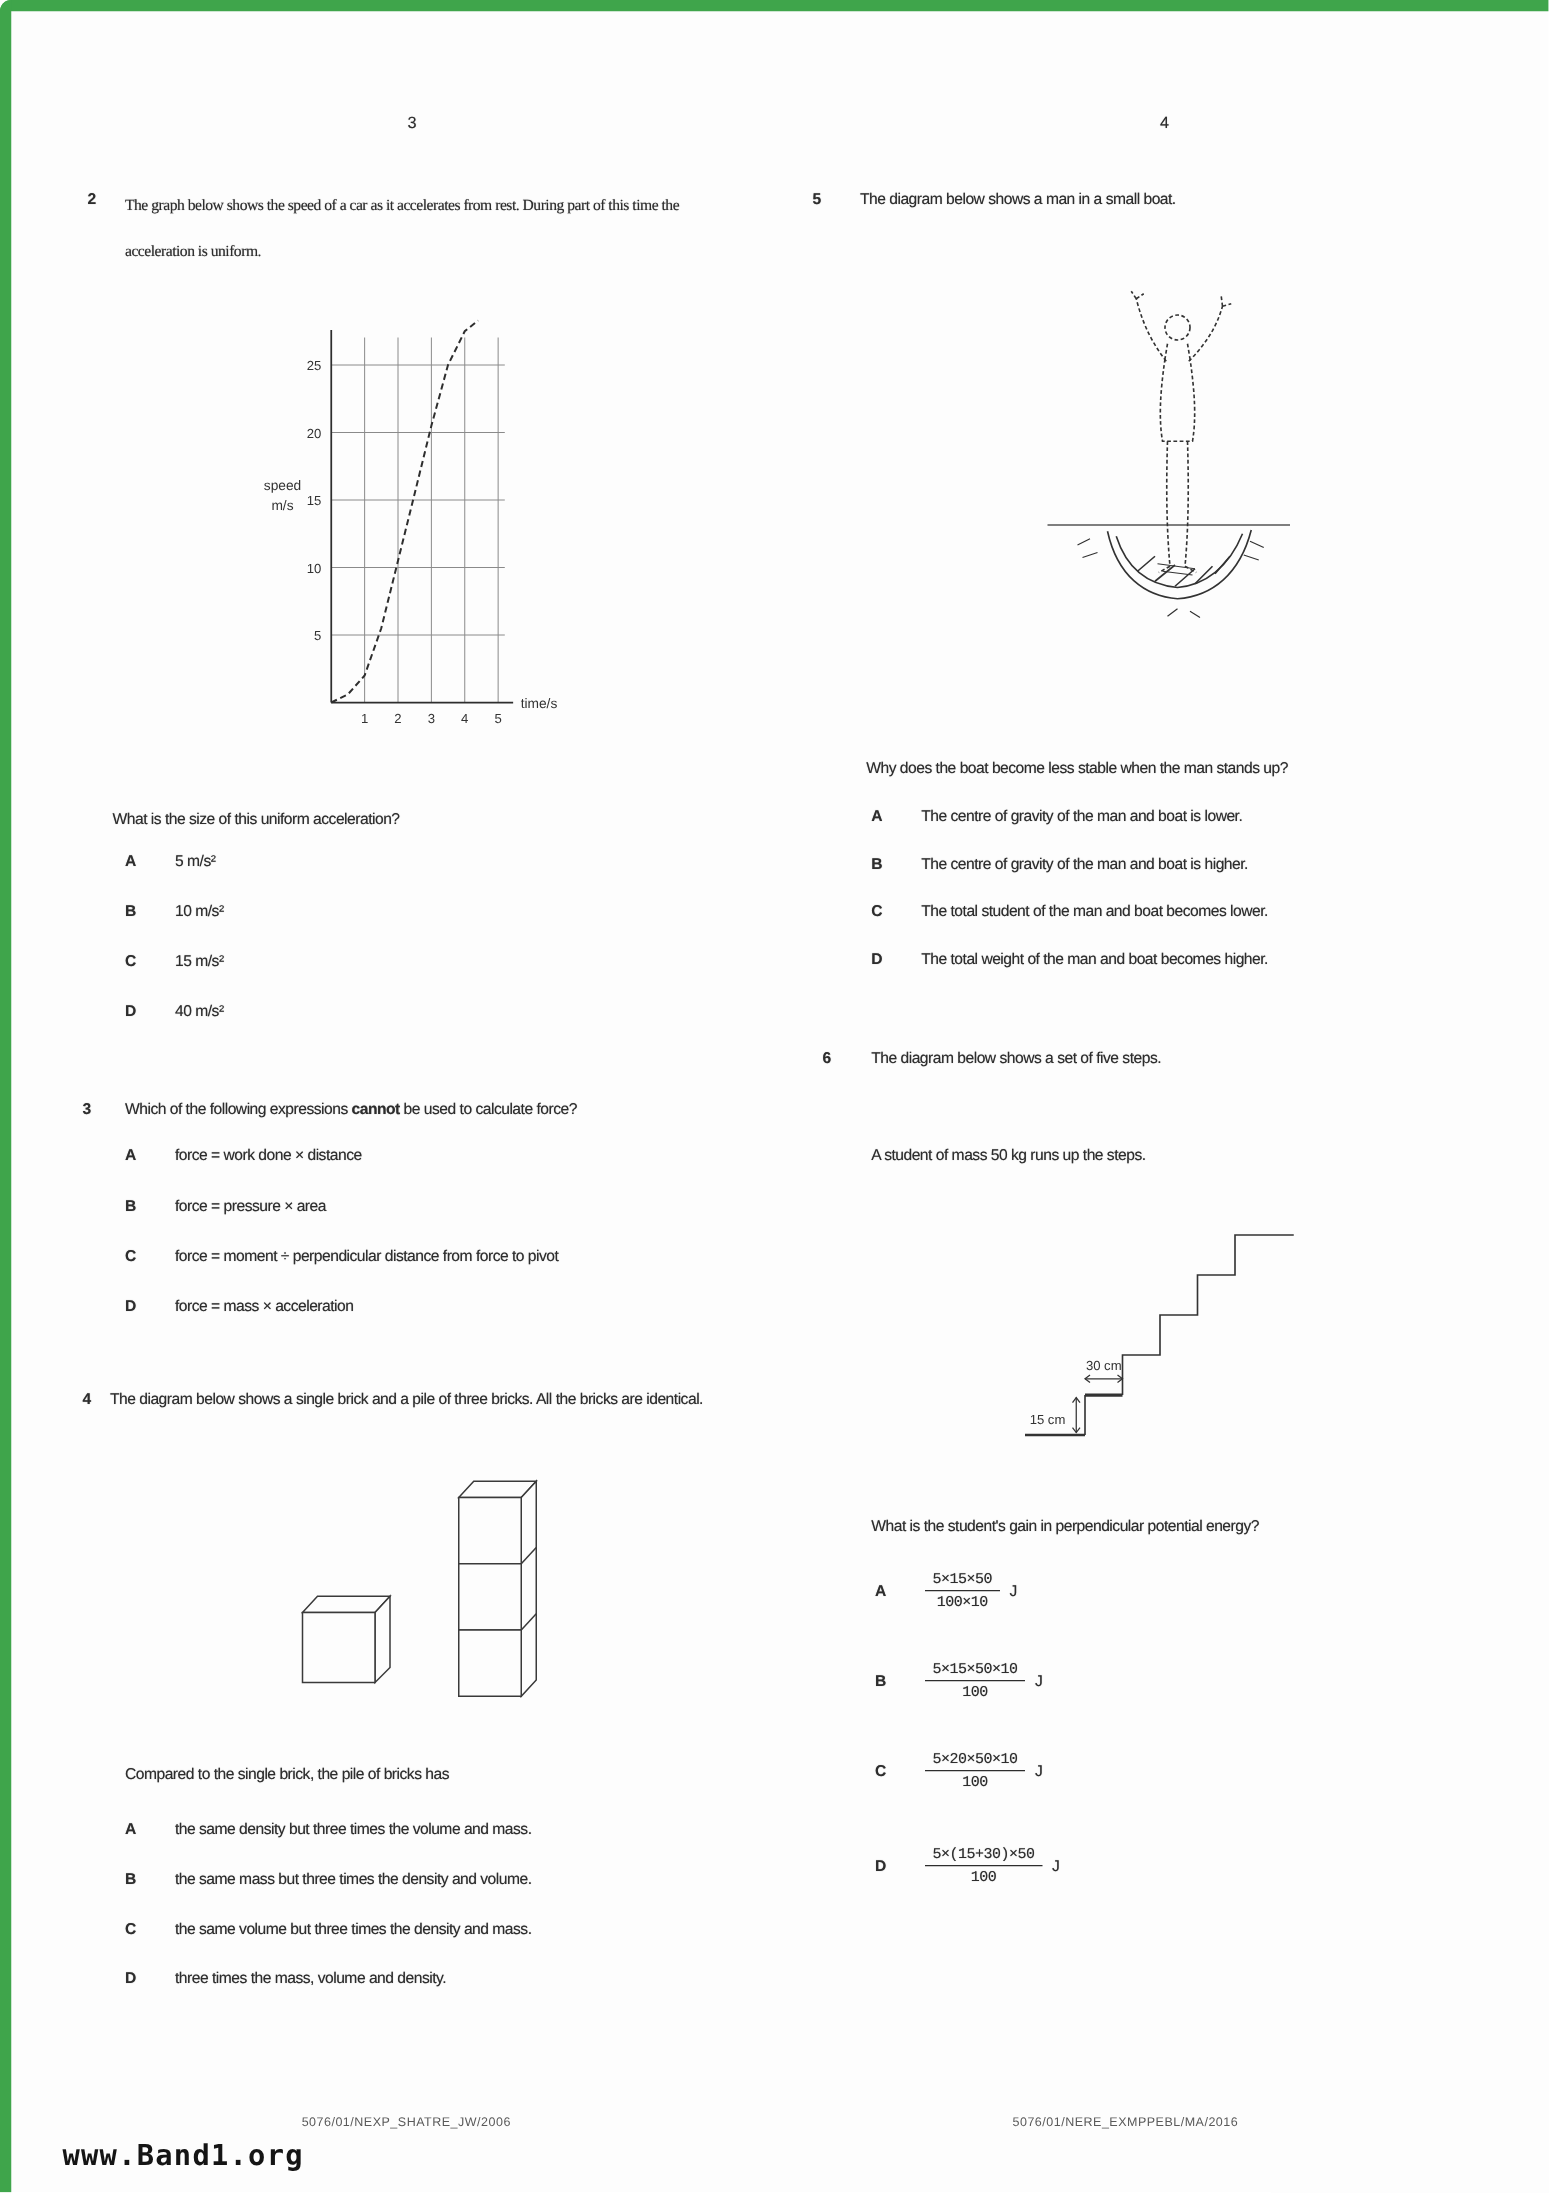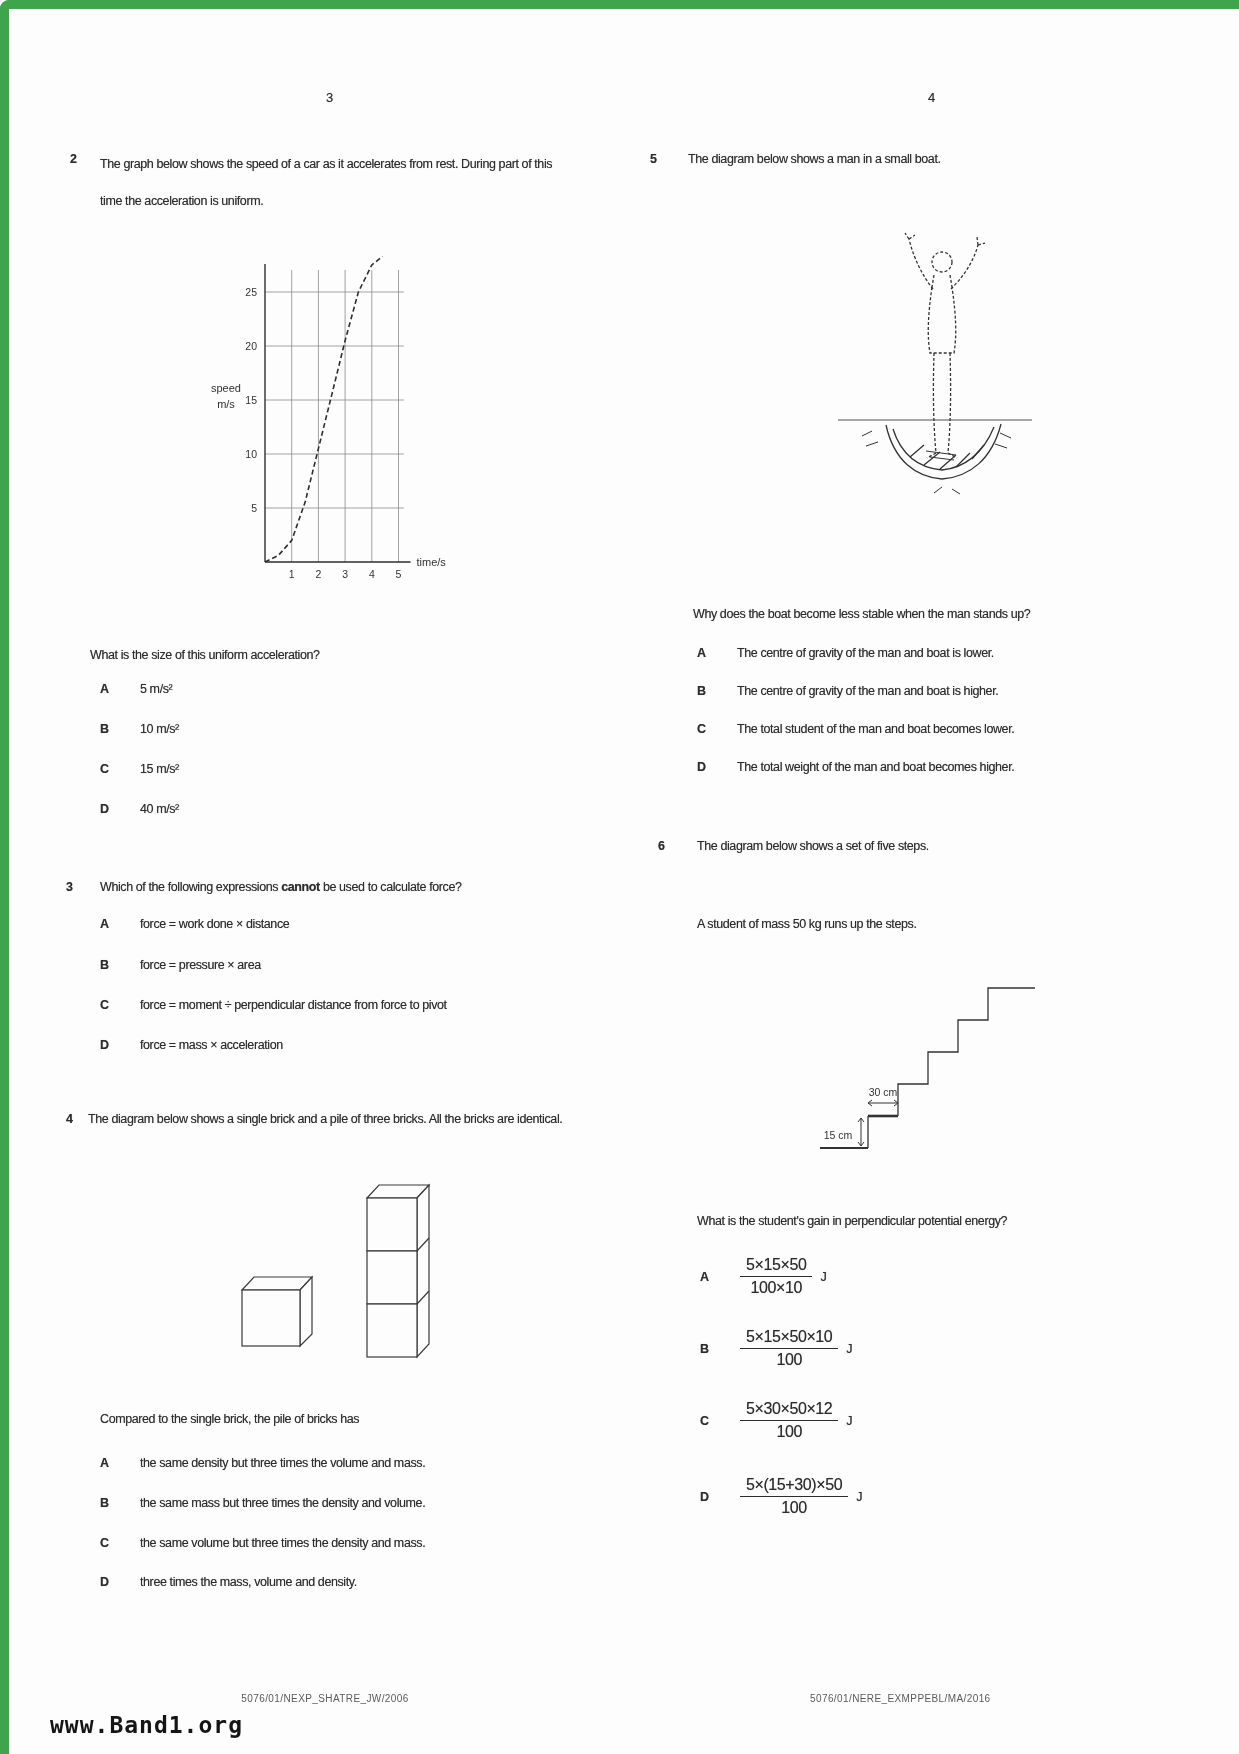--- a/index.html
+++ b/index.html
@@ -6,28 +6,28 @@
   #sheet{
     position:relative;width:1239px;height:1754px;background:#fdfdfd;overflow:hidden;
     font-family:"Liberation Sans", sans-serif;color:#2d2d2d;
   }
   .gb-top{position:absolute;left:0;top:0;width:1239px;height:9px;border-top-left-radius:12px;}
   .gb-left{position:absolute;left:0;top:0;width:9px;height:1754px;border-top-left-radius:12px;}
   .txt{
     position:absolute;font-size:12.5px;letter-spacing:-0.4px;line-height:1.25;
     color:#2d2d2d;text-shadow:0 0 0.7px rgba(45,45,45,0.55);white-space:nowrap;
   }
-  .wrap{white-space:normal;width:470px;line-height:37px;}
+  .wrap{white-space:normal;width:470px;line-height:37px;font-family:Liberation Serif, serif;}
   .qnum{font-weight:700;}
   .pagenum{font-size:13px;}
   .opt{position:absolute;display:flex;font-size:12.5px;letter-spacing:-0.4px;
        text-shadow:0 0 0.7px rgba(45,45,45,0.55);white-space:nowrap;}
   .ol{display:inline-block;width:40px;font-weight:700;flex:0 0 40px;}
   .fopt{align-items:center;}
-  .frac{display:inline-flex;flex-direction:column;align-items:center;font-size:16px;}
+  .frac{display:inline-flex;flex-direction:column;align-items:center;font-size:12px;font-family:Liberation Mono, monospace;}
   .num{padding:0 6px 2px;border-bottom:1.2px solid #2d2d2d;}
   .den{padding-top:2px;}
   .junit{margin-left:8px;}
   .footer{position:absolute;font-size:10px;color:#5a5a5a;letter-spacing:0.4px;white-space:nowrap;}
   .watermark{position:absolute;font-family:"DejaVu Sans Mono", monospace;font-size:23px;
              font-weight:700;color:#151515;letter-spacing:1px;white-space:nowrap;}
   svg{position:absolute;overflow:visible;}
   svg text{font-family:"Liberation Sans", sans-serif;}
 </style>
 </head>
@@ -238,21 +238,21 @@
     <span class="ol">B</span>
     <span class="frac">
       <span class="num">5×15×50×10</span>
       <span class="den">100</span>
     </span>
     <span class="junit">J</span>
   </div>
   <div class="opt fopt" style="left:700px;top:1400px">
     <span class="ol">C</span>
     <span class="frac">
-      <span class="num">5×30×50×12</span>
+      <span class="num">5×20×50×10</span>
       <span class="den">100</span>
     </span>
     <span class="junit">J</span>
   </div>
   <div class="opt fopt" style="left:700px;top:1476px">
     <span class="ol">D</span>
     <span class="frac">
       <span class="num">5×(15+30)×50</span>
       <span class="den">100</span>
     </span>

